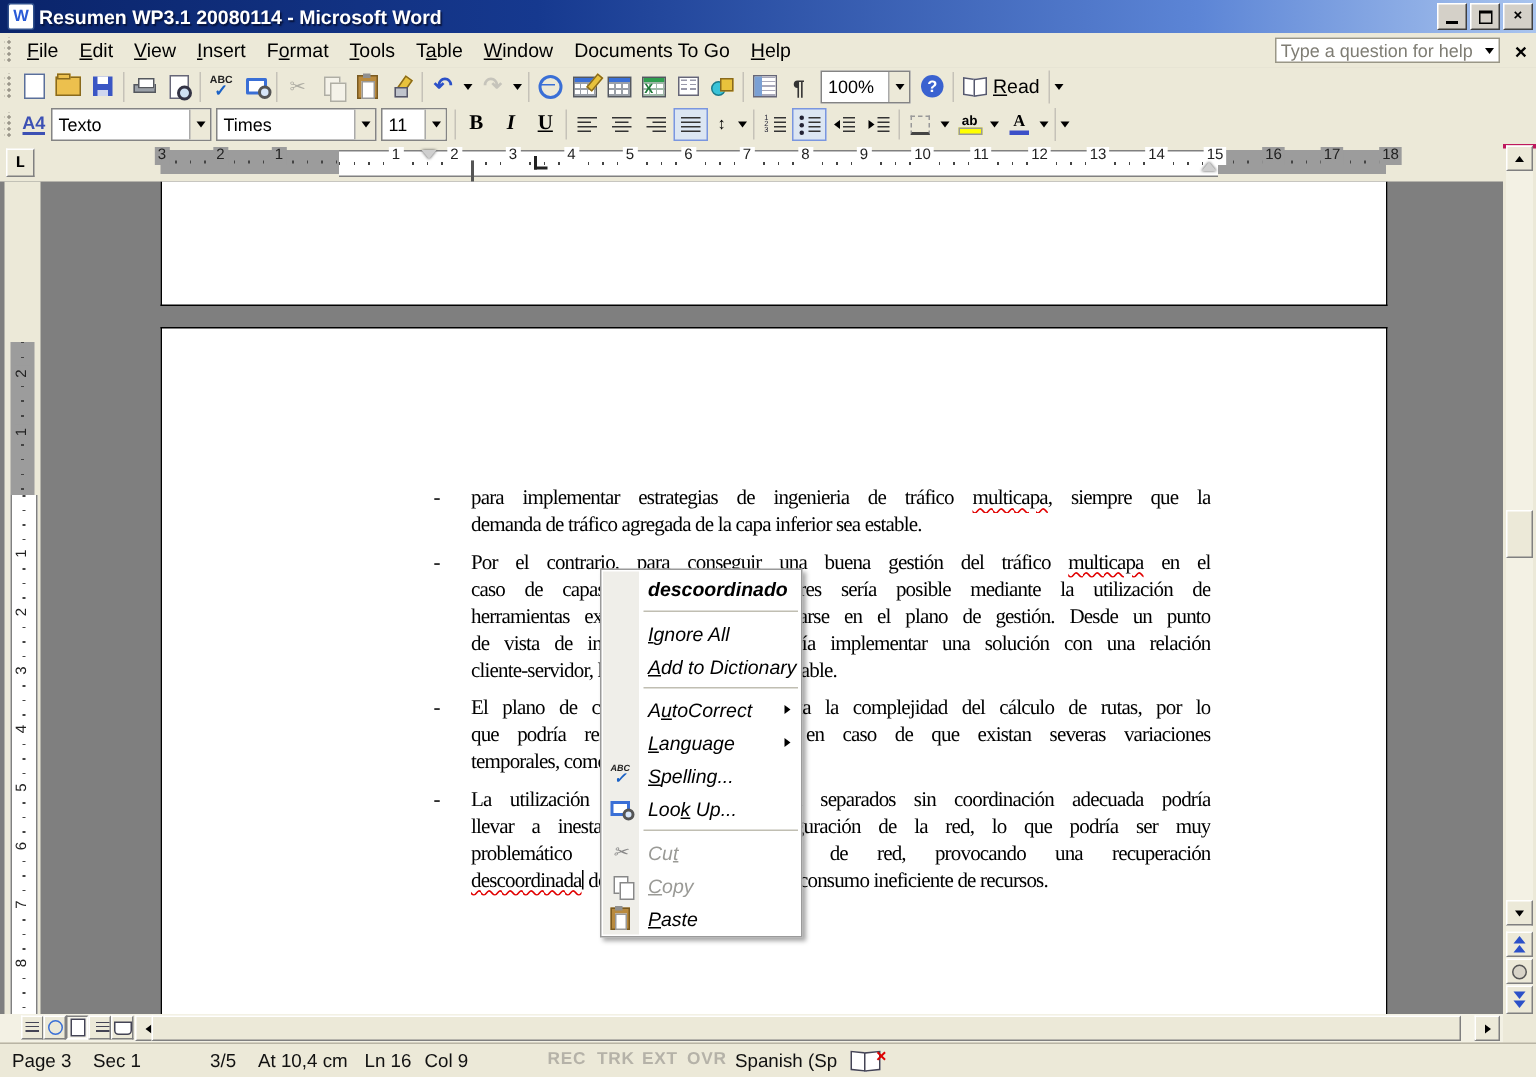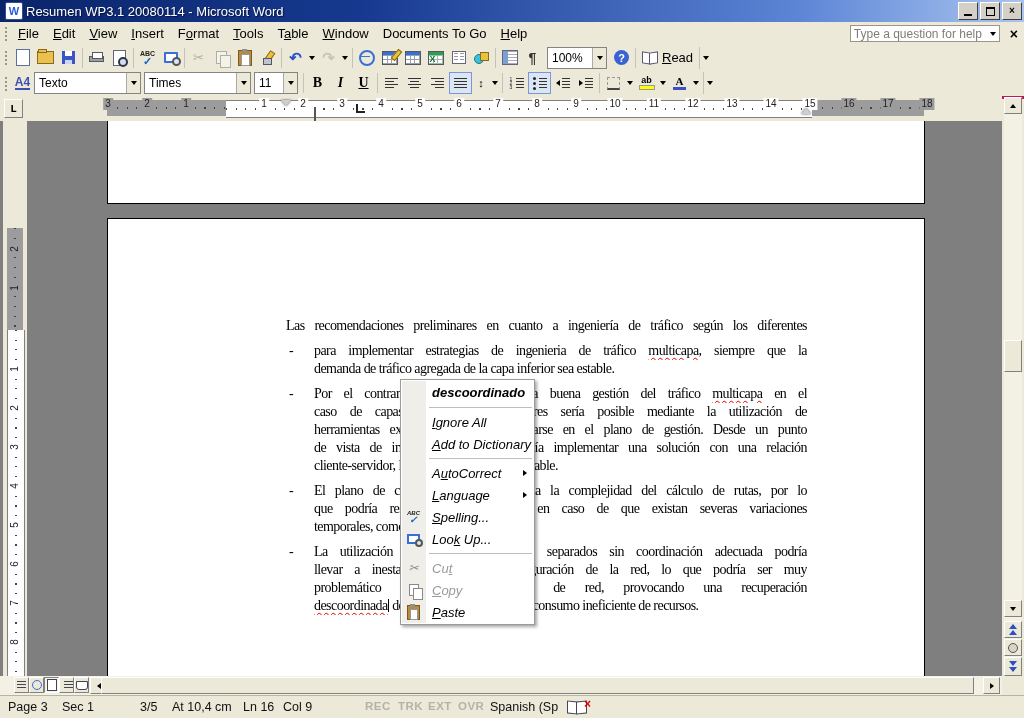--- a/index.html
+++ b/index.html
@@ -4,21 +4,21 @@
 <style>
   html,body{margin:0;padding:0;background:#555;}
   #app{position:relative;width:1024px;height:718px;background:#ece9d8;overflow:hidden;
        font-family:"Liberation Sans",sans-serif;font-size:13px;color:#000;}
   
   #titlebar{position:absolute;left:0;top:0;width:1024px;height:22px;
     background:linear-gradient(90deg,#0a246a 0%,#16398f 35%,#5c85d6 78%,#a9c4ee 100%);
     display:flex;align-items:center;padding:0 2px;box-sizing:border-box;}
   .appicon{width:16px;height:16px;background:#fff;border:1px solid #30508c;border-radius:2px;
     display:flex;align-items:center;justify-content:center;font-weight:bold;color:#2a5bd7;font-size:11px;margin:0 3px;}
-  #title-text{color:#fff;font-weight:normal;font-size:13px;text-shadow:1px 1px 1px #06123a;flex:1;white-space:nowrap;}
+  #title-text{color:#fff;font-weight:bold;font-size:13px;text-shadow:1px 1px 1px #06123a;flex:1;white-space:nowrap;}
   .winbtn{width:18px;height:16px;background:#d4d0c8;border:1px solid;border-color:#fff #404040 #404040 #fff;
     margin-left:2px;display:flex;align-items:center;justify-content:center;font-size:10px;font-weight:bold;line-height:1;}
   .winbtn .minbar{width:8px;height:2px;background:#000;margin-top:8px;}
   .winbtn .restsq{width:7px;height:6px;border:1px solid #000;border-top-width:2px;position:relative;}
   
   #menubar{position:absolute;left:0;top:22px;width:1024px;height:23px;background:#ece9d8;
     display:flex;align-items:center;border-bottom:1px solid #d8d4c8;}
   .grip{width:5px;height:17px;margin:0 3px;background-image:radial-gradient(circle,#9b978b 1px,transparent 1.2px);
     background-size:4px 4px;background-position:1px 1px;}
   .menu-item{padding:3px 7px;white-space:nowrap;}
@@ -521,21 +521,20 @@
         </div>
       <div class="vr-seg vr-white" style="top:209px;height:346px;">
           <span class="dots"></span>
         </div>
       <span id="vr-nums"><span class="vr-num ongrey" style="left: 12px; top: 128px;">2</span><span class="vr-num ongrey" style="left: 12px; top: 167px;">1</span><span class="vr-num onwhite" style="left: 12px; top: 248px;">1</span><span class="vr-num onwhite" style="left: 12px; top: 287px;">2</span><span class="vr-num onwhite" style="left: 12px; top: 326px;">3</span><span class="vr-num onwhite" style="left: 12px; top: 365px;">4</span><span class="vr-num onwhite" style="left: 12px; top: 404px;">5</span><span class="vr-num onwhite" style="left: 12px; top: 443px;">6</span><span class="vr-num onwhite" style="left: 12px; top: 482px;">7</span><span class="vr-num onwhite" style="left: 12px; top: 521px;">8</span></span>
     </div>
     <div id="page-prev" class="page"></div>
     <div id="page-cur" class="page">
       <div id="textflow">
           <div class="para">
-            <div class="doc-line fill">Las recomendaciones preliminares en cuanto a ingeniería de tráfico según los diferentes</div>
           </div>
           <div class="para bullet">
             <span class="dash">-</span>
             <div class="doc-line fill">para implementar estrategias de ingenieria de tráfico <span class="misspell">multicapa</span>, siempre que la</div>
             <div class="doc-line">demanda de tráfico agregada de la capa inferior sea estable.</div>
           </div>
           <div class="para bullet">
             <span class="dash">-</span>
             <div class="doc-line fill">Por el contrario, para conseguir una buena gestión del tráfico <span class="misspell">multicapa</span> en el</div>
             <div class="doc-line fill">caso de capas con varios operadores sería posible mediante la utilización de</div>

